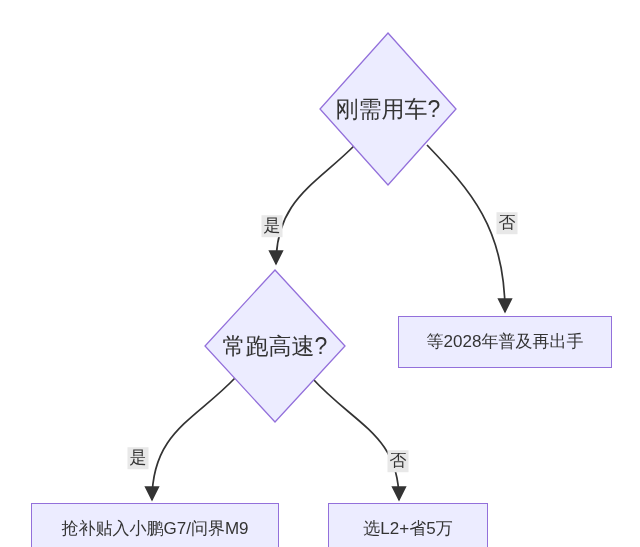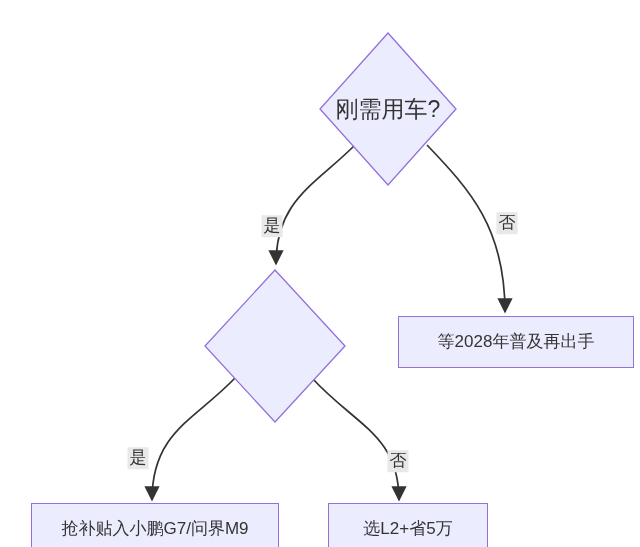--- a/index.html
+++ b/index.html
@@ -71,21 +71,21 @@
     background:var(--edge-label-bg);
     color:var(--text);
     font-size:17px;
     line-height:1.15;
     padding:1px 2px;
     white-space:nowrap;
   }
   
   #q1-text{left:320px;top:33px;width:136px;height:152px;}
   #q2-text{left:205px;top:270px;width:140px;height:152px;}
-  #r1{left:398px;top:316px;width:236px;height:52px;}
+  #r1{left:398px;top:316px;width:214px;height:52px;}
   #r2{left:31px;top:503px;width:248px;height:52px;}
   #r3{left:328px;top:503px;width:160px;height:52px;}
   #lblA{left:272px;top:226px;}
   #lblB{left:507px;top:223px;}
   #lblC{left:138px;top:458px;}
   #lblD{left:398px;top:461px;}
 </style>
 </head>
 <body>
 
@@ -102,20 +102,21 @@
     <path class="edge-path" marker-end="url(#arrow)" d="M427,145 C470,190 505,228 505,312"></path>
     <path class="edge-path" marker-end="url(#arrow)" d="M235,378 C195,420 152,432 152,500"></path>
     <path class="edge-path" marker-end="url(#arrow)" d="M312,378 C355,425 399,435 399,500"></path>
 
     <polygon class="diamond-shape" points="388,33 456,109 388,185 320,109"></polygon>
     <polygon class="diamond-shape" points="275,270 345,346 275,422 205,346"></polygon>
   </svg>
 
   <div class="node-text" id="q1-text">刚需用车?</div>
 
+  <div class="node-text" id="q2-text">常跑高速?</div>
 
   <div class="rect-node" id="r1">等2028年普及再出手</div>
 
   <div class="rect-node" id="r2">抢补贴入小鹏G7/问界M9</div>
 
   <div class="rect-node" id="r3">选L2+省5万</div>
 
   <div class="edge-label" id="lblA">是</div>
 
   <div class="edge-label" id="lblB">否</div>

